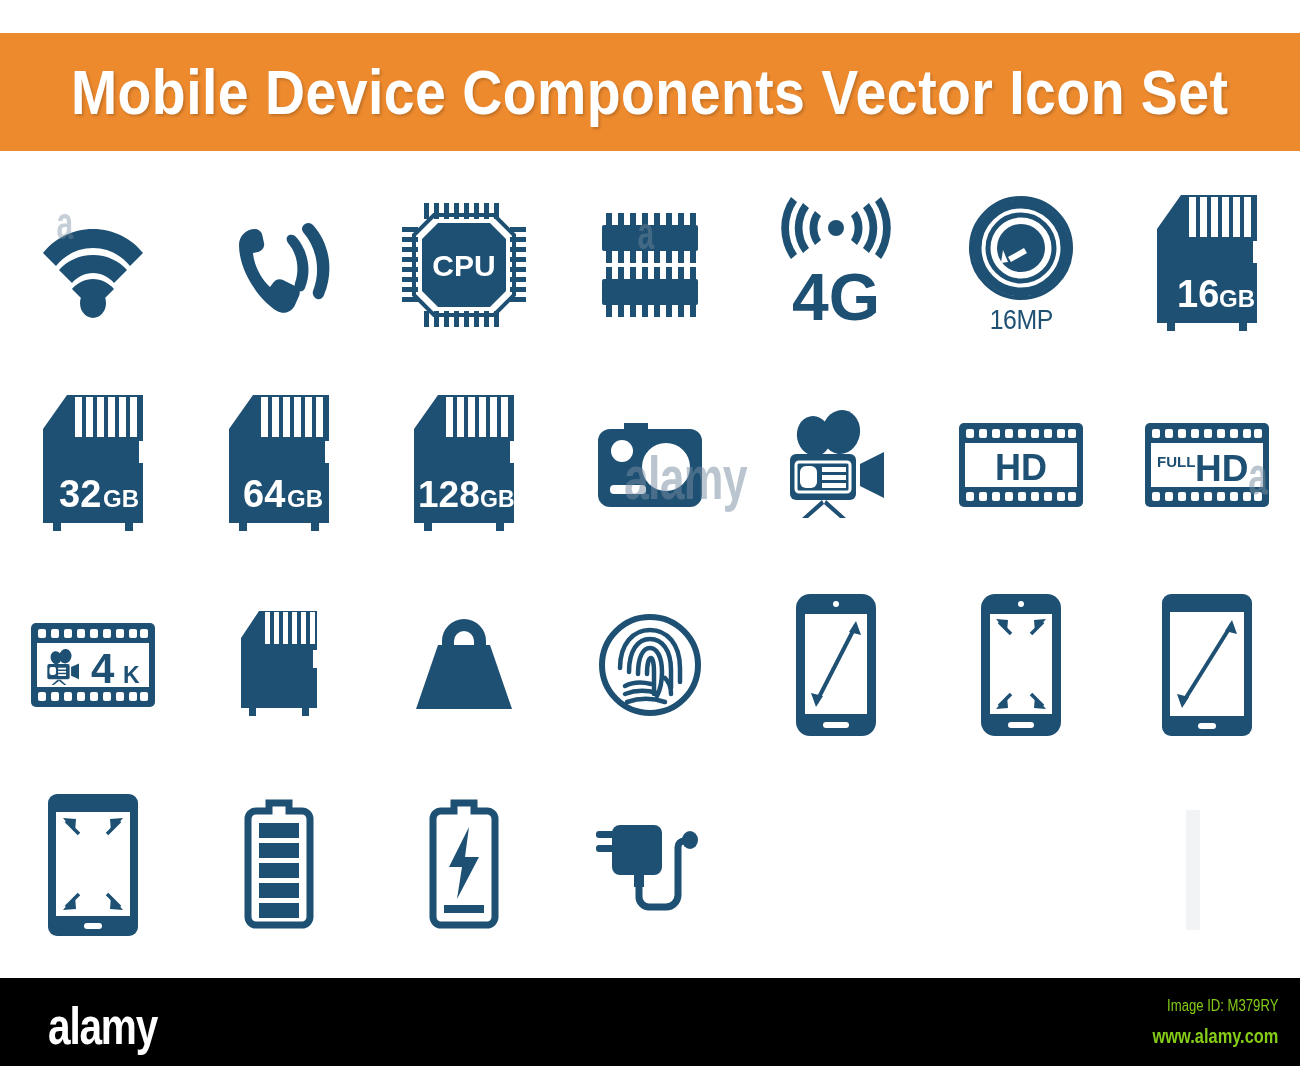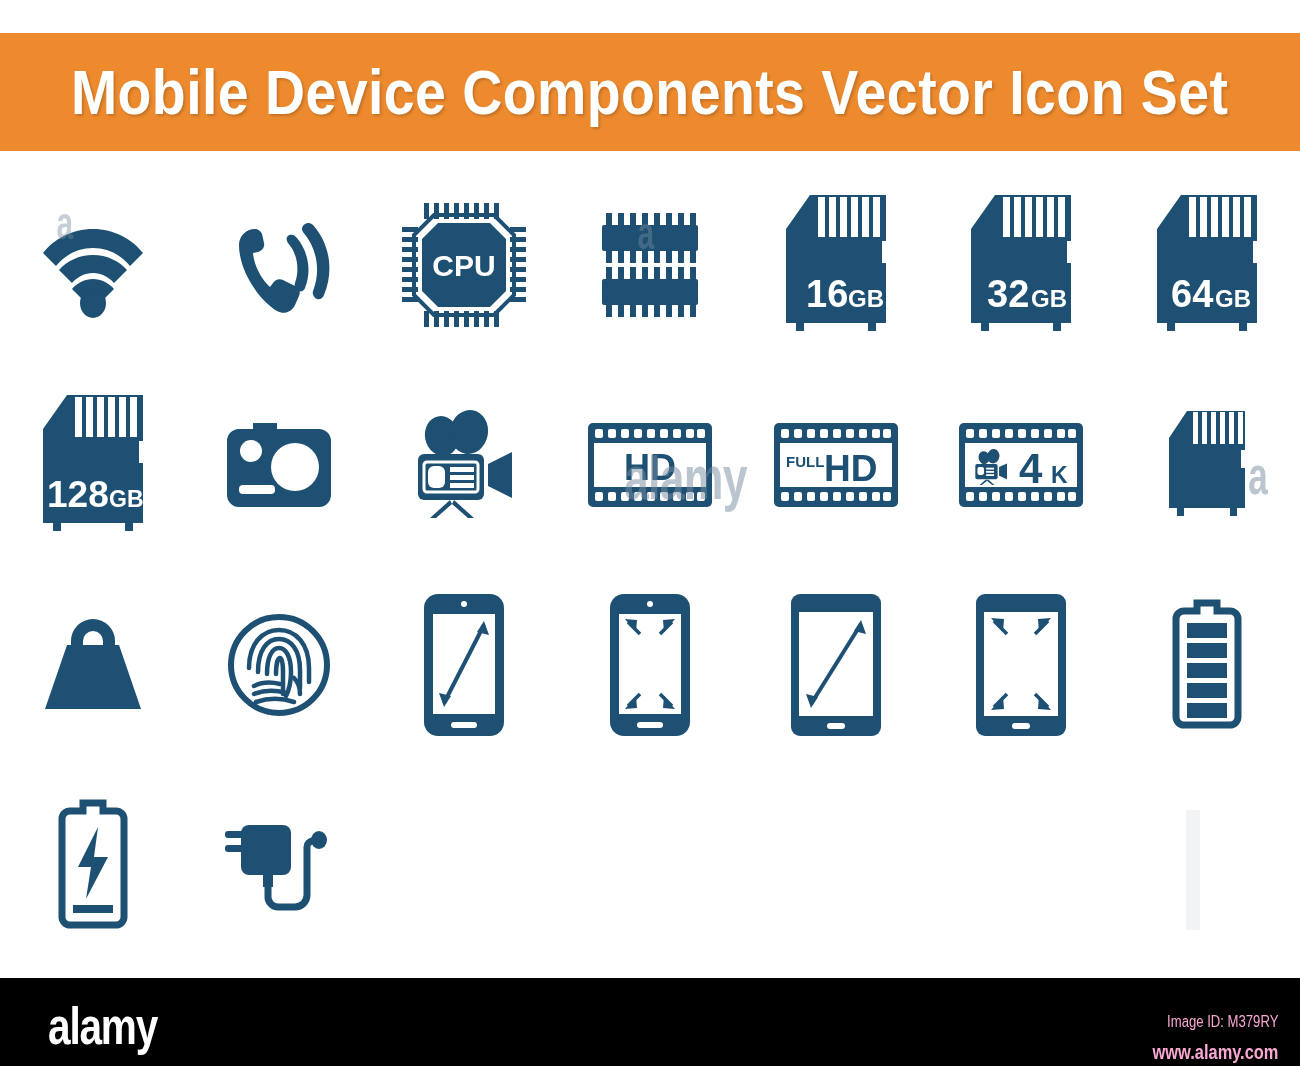--- a/index.html
+++ b/index.html
@@ -88,23 +88,22 @@
     color: #ffffff;
     font-family: "Liberation Sans Narrow", "Liberation Sans", sans-serif;
     font-size: 52px; font-weight: bold;
     letter-spacing: -1.5px;
     transform: scaleX(0.78);
     transform-origin: left center;
   }
   .footer-right {
     position: absolute; right: 22px; top: 19px;
     text-align: right;
-    color: #f9a8d4;
+    color: #84cc16;
     font-family: "Liberation Sans Narrow", "Liberation Sans", sans-serif;
-    margin-top: 16px;
   }
   .footer-id   { font-size: 16px; transform: scaleX(0.82); transform-origin: right center; }
   .footer-site { font-size: 20px; font-weight: bold; margin-top: 10px; transform: scaleX(0.82); transform-origin: right center; }
 
   
   .svgtxt { font-family: "Liberation Sans Narrow", "Liberation Sans", sans-serif; font-weight: bold; }
 </style>
 </head>
 <body>
 
@@ -238,23 +237,48 @@
             <rect x="60" y="96" width="6" height="12"></rect>
               <rect x="72" y="96" width="6" height="12"></rect>
             <rect x="84" y="96" width="6" height="12"></rect>
               <rect x="96" y="96" width="6" height="12"></rect>
           </g>
         </g>
       </svg>
     </div>
 
 
-
-
-
+    <div class="cell">
+      <svg width="120" height="126" viewBox="0 0 120 126">
+        <g fill="#1E5073">
+          <circle cx="60" cy="26" r="8"></circle>
+          <path d="M45 14 a22 22 0 0 0 0 24 l-6 5 a29 29 0 0 1 0 -34 Z"></path>
+          <path d="M75 14 a22 22 0 0 1 0 24 l6 5 a29 29 0 0 0 0 -34 Z"></path>
+          <path d="M33 6 a34 34 0 0 0 0 40 l-6 5 a42 42 0 0 1 0 -50 Z"></path>
+          <path d="M87 6 a34 34 0 0 1 0 40 l6 5 a42 42 0 0 0 0 -50 Z"></path>
+          <path d="M21 0 a46 46 0 0 0 0 52 l-6 5 a54 54 0 0 1 0 -62 Z"></path>
+          <path d="M99 0 a46 46 0 0 1 0 52 l6 5 a54 54 0 0 0 0 -62 Z"></path>
+        </g>
+        <text class="svgtxt" x="60" y="118" text-anchor="middle" font-size="66" fill="#1E5073">4G</text>
+      </svg>
+    </div>
+
+
+
+    <div class="cell">
+      <svg width="106" height="106" viewBox="0 0 106 106">
+        <circle cx="53" cy="53" r="50" fill="none" stroke="#1E5073" stroke-width="4"></circle>
+        <circle cx="53" cy="53" r="44" fill="none" stroke="#1E5073" stroke-width="9"></circle>
+        <circle cx="53" cy="53" r="33" fill="none" stroke="#1E5073" stroke-width="5"></circle>
+        <circle cx="53" cy="53" r="24" fill="#1E5073"></circle>
+        <path d="M40 62 l16 -9 l3 5 l-16 9 Z" fill="#ffffff"></path>
+        <path d="M35 55 l5 12 l-7 1 Z" fill="#ffffff"></path>
+      </svg>
+      <div class="cap">16MP</div>
+    </div>
 
     <div class="cell">
       <svg width="120" height="152" viewBox="0 0 120 152">
         <path d="M10 40 L34 6 L110 6 L110 134 L100 134 L100 142 L92 142 L92 134 L28 134 L28 142 L20 142 L20 134 L10 134 Z" fill="#1E5073"></path>
         <g fill="#ffffff">
           <rect x="42" y="8" width="7" height="40"></rect>
             <rect x="53" y="8" width="7" height="40"></rect>
           <rect x="64" y="8" width="7" height="40"></rect>
             <rect x="75" y="8" width="7" height="40"></rect>
           <rect x="86" y="8" width="7" height="40"></rect>

